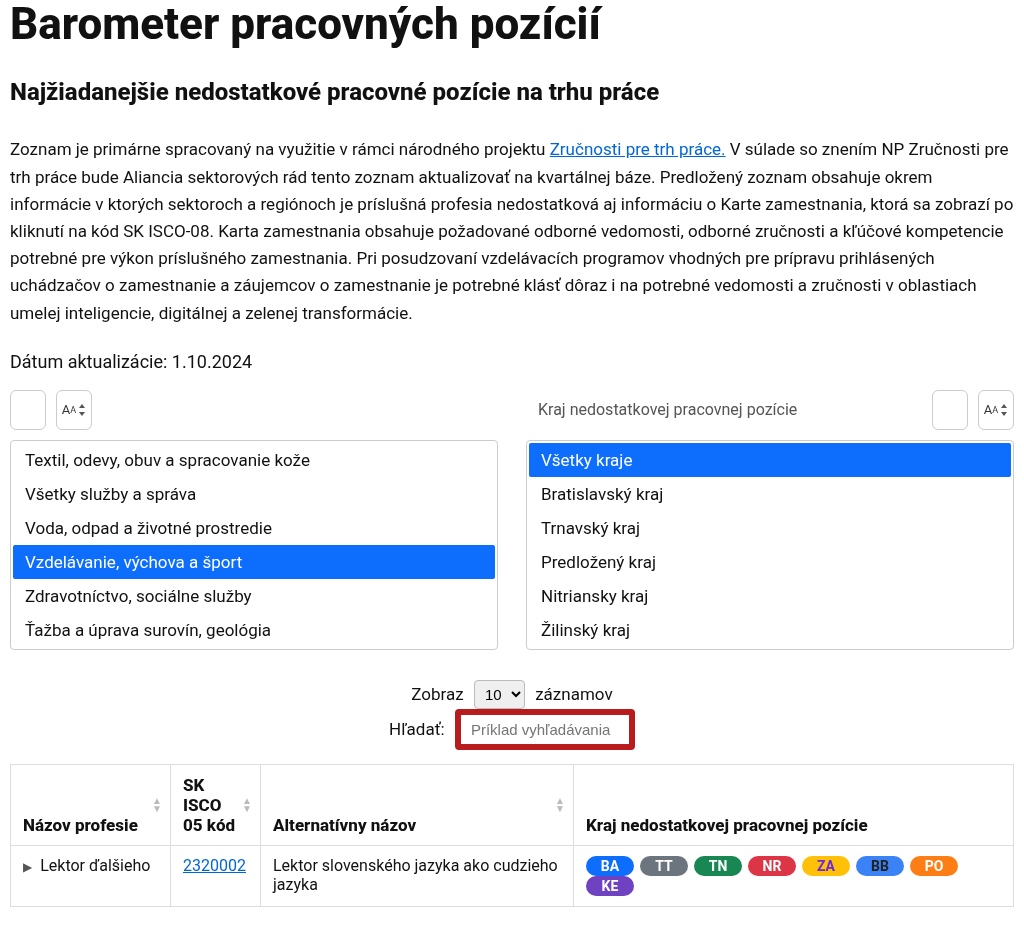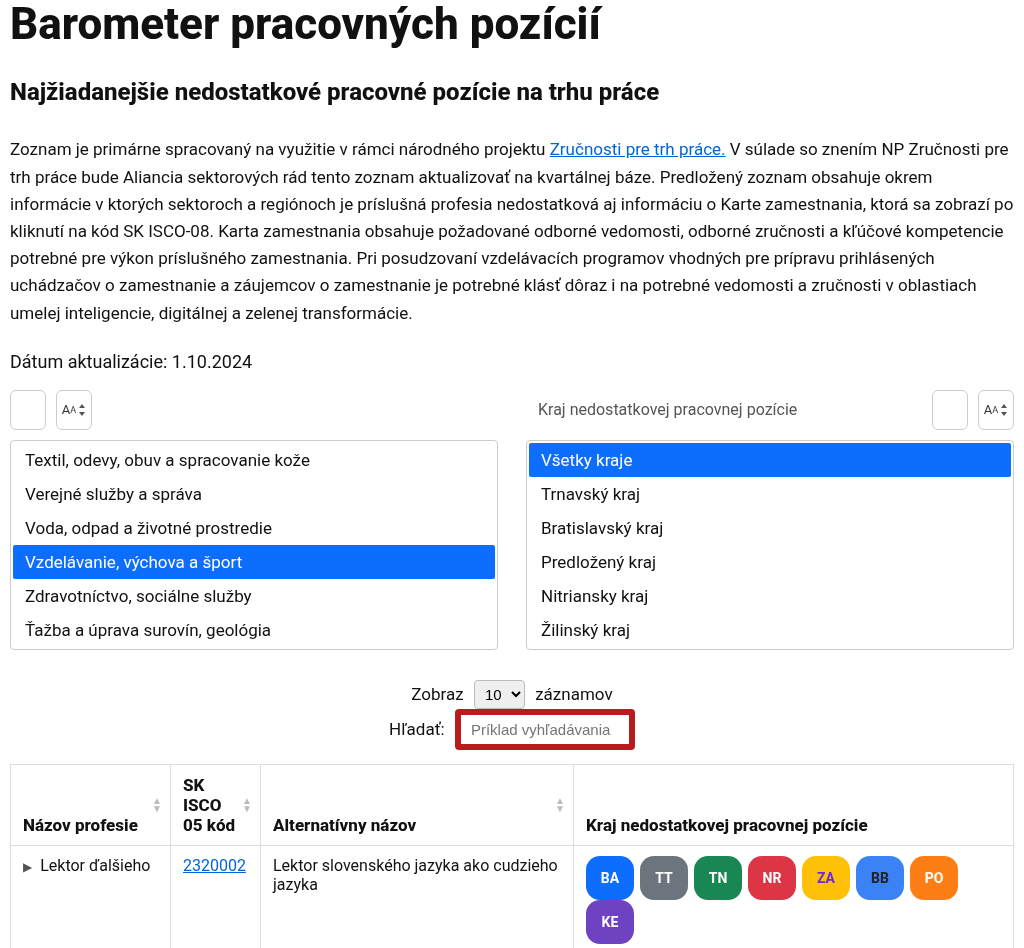--- a/index.html
+++ b/index.html
@@ -171,21 +171,21 @@
     display: inline-block;
     margin-right: 4px;
     color: #555;
     font-size: 12px;
   }
   .badge {
     display: inline-flex;
     align-items: center;
     justify-content: center;
     min-width: 48px;
-    height: 44px;
+    height: 20px;
     border-radius: 14px;
     font-size: 14px;
     font-weight: 700;
     color: #fff;
     margin-right: 6px;
     padding: 0 12px;
   }
   .bBA { background: #0d6efd; }
   .bTT { background: #6c757d; }
   .bTN { background: #198754; }
@@ -220,21 +220,21 @@
       <div class="small-btn">
         <span>A</span>
           <span style="font-size:9px">A</span>
         <svg width="8" height="12" viewBox="0 0 8 12" style="margin-left:2px">
             <path d="M4 0 L7 4 L1 4 Z M4 12 L1 8 L7 8 Z" fill="#555"></path>
           </svg>
       </div>
     </div>
     <div class="listbox" id="sector-list">
         <div class="listbox-item">Textil, odevy, obuv a spracovanie kože</div>
-        <div class="listbox-item">Verejné služby a správa</div>
+        <div class="listbox-item">Všetky služby a správa</div>
         <div class="listbox-item">Voda, odpad a životné prostredie</div>
         <div class="listbox-item selected">Vzdelávanie, výchova a šport</div>
         <div class="listbox-item">Zdravotníctvo, sociálne služby</div>
         <div class="listbox-item">Ťažba a úprava surovín, geológia</div>
       </div>
   </div>
 
   <div class="filter-col">
     <div class="filter-head">
       <div class="input-group label-only">Kraj nedostatkovej pracovnej pozície</div>
@@ -242,22 +242,22 @@
       <div class="small-btn">
         <span>A</span>
           <span style="font-size:9px">A</span>
         <svg width="8" height="12" viewBox="0 0 8 12" style="margin-left:2px">
             <path d="M4 0 L7 4 L1 4 Z M4 12 L1 8 L7 8 Z" fill="#555"></path>
           </svg>
       </div>
     </div>
     <div class="listbox" id="region-list">
         <div class="listbox-item selected">Všetky kraje</div>
+        <div class="listbox-item">Bratislavský kraj</div>
         <div class="listbox-item">Trnavský kraj</div>
-        <div class="listbox-item">Bratislavský kraj</div>
         <div class="listbox-item">Predložený kraj</div>
         <div class="listbox-item">Nitriansky kraj</div>
         <div class="listbox-item">Žilinský kraj</div>
       </div>
   </div>
 </div>
 
 <div class="table-controls">
   <div class="len-control">
     <span>Zobraz</span>

